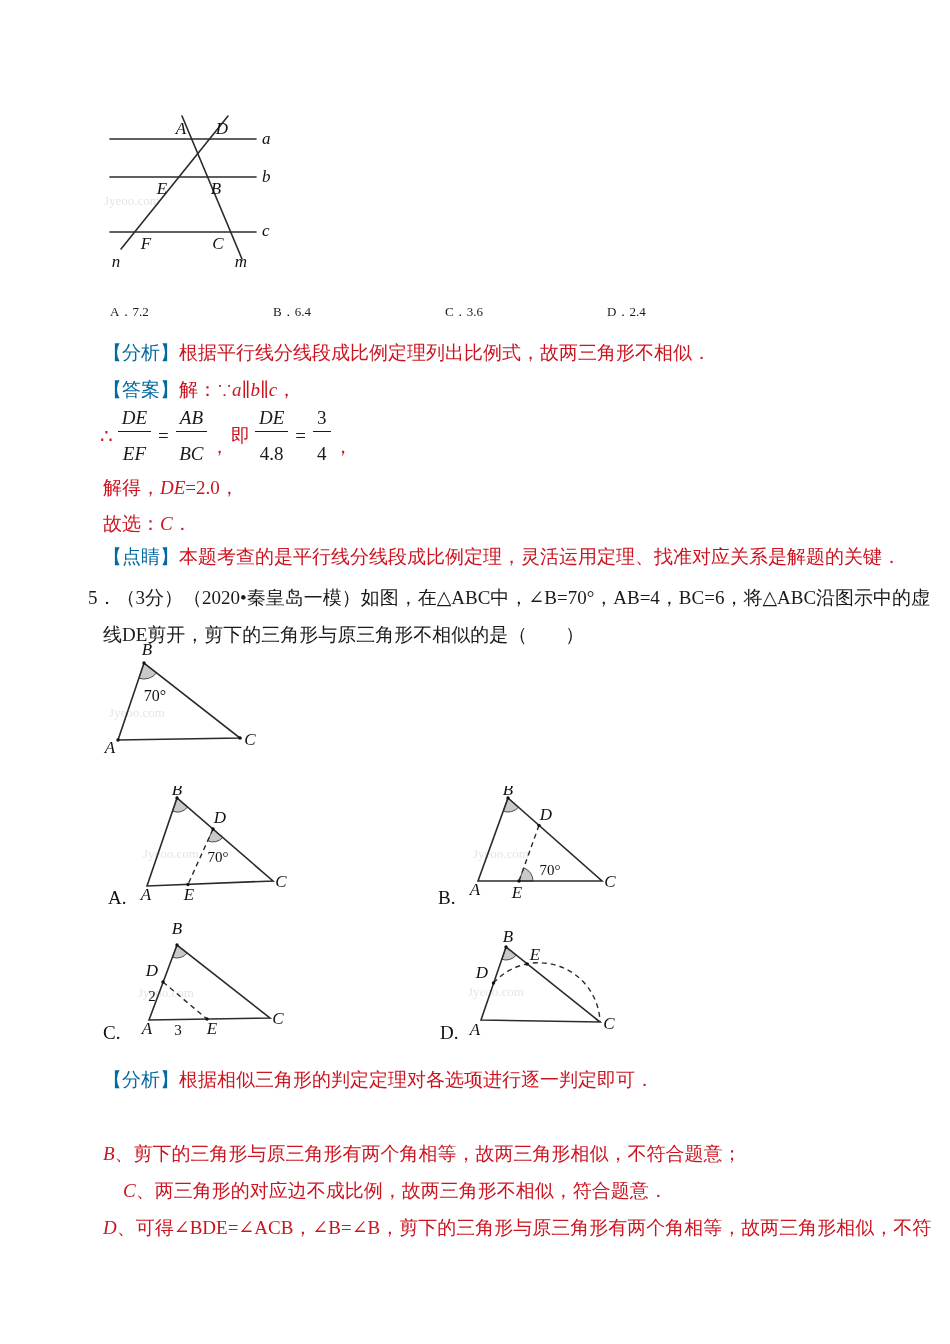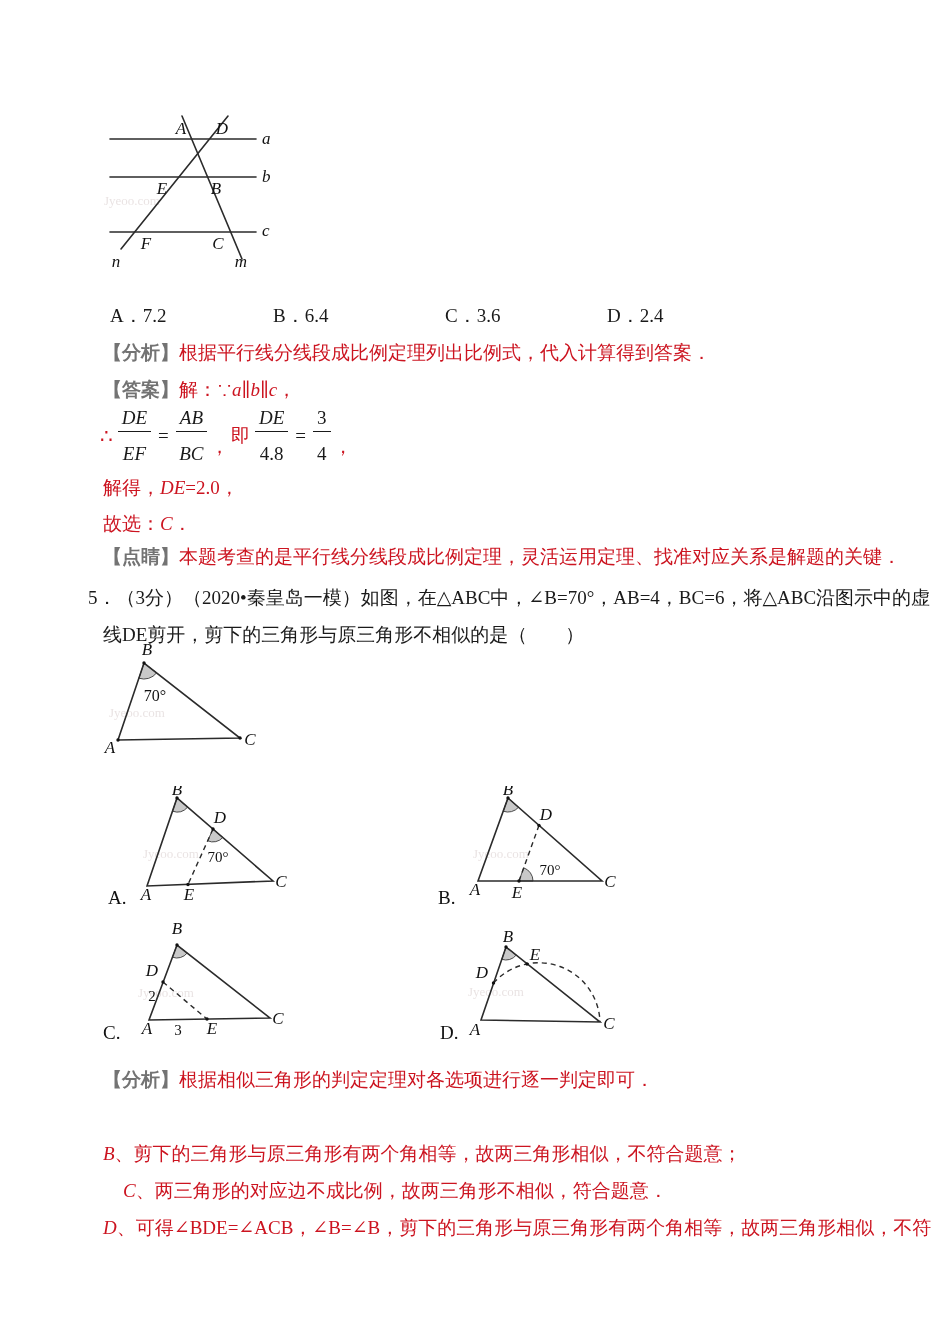--- a/index.html
+++ b/index.html
@@ -1,23 +1,23 @@
 <!DOCTYPE html>
 <html><head>
 <meta charset="utf-8">
 <style>
   html,body{margin:0;padding:0;background:#fff;}
   .page{position:relative;width:950px;height:1344px;background:#ffffff;overflow:hidden;
         font-family:"Liberation Serif","DejaVu Serif",serif;color:#1a1a1a;}
   .line{position:absolute;left:103px;font-size:19px;white-space:nowrap;line-height:26px;}
   .red{color:#cc1420;}
-  .marker{font-weight:bold;color:#737373;}
+  .marker{font-weight:normal;color:#0369a1;}
   .it{font-style:italic;}
   .fig{position:absolute;}
-  .optrow{position:absolute;left:110px;top:303px;width:740px;height:26px;font-size:19px;}
+  .optrow{position:absolute;left:110px;top:303px;width:740px;height:26px;font-size:13px;}
   .optrow span{position:absolute;top:0;}
   .eqline{display:flex;align-items:center;}
   .frac{display:inline-flex;flex-direction:column;align-items:center;line-height:1.1;
         font-size:19px;margin:0 3px;}
   .frac .num{padding:0 4px 2px;border-bottom:1.5px solid #1a1a1a;}
   .frac .den{padding-top:12px;}
   .eqs{margin:0 4px;}
   .cm{align-self:flex-end;padding-bottom:4px;}
   svg text{font-family:"Liberation Serif","DejaVu Serif",serif;}
   .lab{font-size:17px;font-style:italic;fill:#111;}
@@ -55,21 +55,21 @@
   </svg>
 
   <div class="optrow">
     <span style="left:0px">A．7.2</span>
     <span style="left:163px">B．6.4</span>
     <span style="left:335px">C．3.6</span>
     <span style="left:497px">D．2.4</span>
   </div>
 
   <div class="line" style="top:340px;">
-    <span class="marker">【分析】</span><span class="red">根据平行线分线段成比例定理列出比例式，代入计算得到答案．</span>
+    <span class="marker">【分析】</span><span class="red">根据平行线分线段成比例定理列出比例式，故两三角形不相似．</span>
   </div>
 
   <div class="line" style="top:377px;text-align:center;">
     <span class="marker">【答案】</span><span class="red">解：∵</span><span class="red it">a∥b∥c</span><span class="red">，</span>
   </div>
 
   <div class="line eqline" style="top:408px;left:100px;height:56px;">
     <span class="red" style="font-size:20px;margin-right:2px;">∴</span>
     <span class="frac">
         <span class="num it">DE</span>

